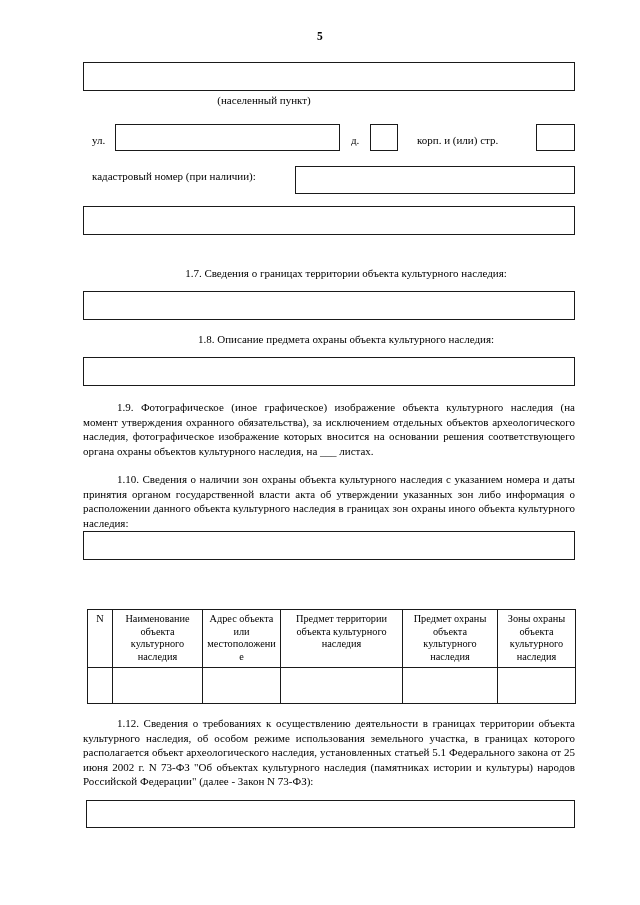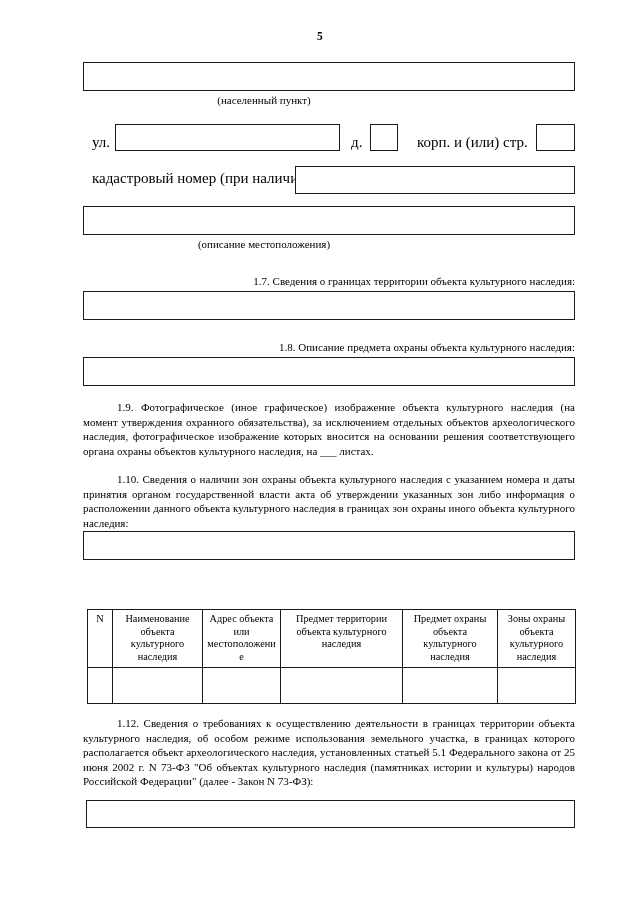--- a/index.html
+++ b/index.html
@@ -41,34 +41,34 @@
   .caption {
     position: absolute;
     width: 528px;
     left: 0;
     text-align: center;
     font-size: 11px;
   }
 
   .inline-label {
     position: absolute;
-    font-size: 15px;
+    font-size: 11px;
     white-space: nowrap;
     text-align: right;
   }
 
   .para {
     position: absolute;
     font-size: 11px;
     line-height: 14.6px;
     text-align: justify;
     text-justify: inter-word;
     text-indent: 34px;
   }
-  .para.nojust { text-align: right; margin-top: 8px; }
+  .para.nojust { text-align: center; }
 
   
   .ensemble-table {
     position: absolute;
     border-collapse: collapse;
     table-layout: fixed;
     font-size: 10.3px;
   }
   .ensemble-table td,
   .ensemble-table th {
@@ -101,21 +101,20 @@
   <div class="inline-label" style="left:351px; top:134px;">д.</div>
   <div class="fbox" style="left:370px; top:124px; width:28px; height:27px;"></div>
 
   <div class="inline-label" style="left:417px; top:134px;">корп. и (или) стр.</div>
   <div class="fbox" style="left:536px; top:124px; width:39px; height:27px;"></div>
 
   <div class="inline-label" style="left:92px; top:170px;">кадастровый номер (при наличии):</div>
   <div class="fbox" style="left:295px; top:166px; width:280px; height:28px;"></div>
 
   <div class="fbox" style="left:83px; top:206px; width:492px; height:29px;"></div>
-  <div class="caption" style="top:238px;">(описание местоположения)</div>
 
   <div class="para nojust" style="left:83px; top:266px; width:492px;">1.7. Сведения о границах территории объекта культурного наследия:</div>
   <div class="fbox" style="left:83px; top:291px; width:492px; height:29px;"></div>
 
   <div class="para nojust" style="left:83px; top:332px; width:492px;">1.8. Описание предмета охраны объекта культурного наследия:</div>
   <div class="fbox" style="left:83px; top:357px; width:492px; height:29px;"></div>
 
   <div class="para" style="left:83px; top:400px; width:492px;">1.9. Фотографическое (иное графическое) изображение объекта культурного наследия (на момент утверждения охранного обязательства), за исключением отдельных объектов археологического наследия, фотографическое изображение которых вносится на основании решения соответствующего органа охраны объектов культурного наследия, на ___ листах.</div>
 
   <div class="para" style="left:83px; top:464px; width:492px;margin-top:8px;">1.10. Сведения о наличии зон охраны объекта культурного наследия с указанием номера и даты принятия органом государственной власти акта об утверждении указанных зон либо информация о расположении данного объекта культурного наследия в границах зон охраны иного объекта культурного наследия:</div>

